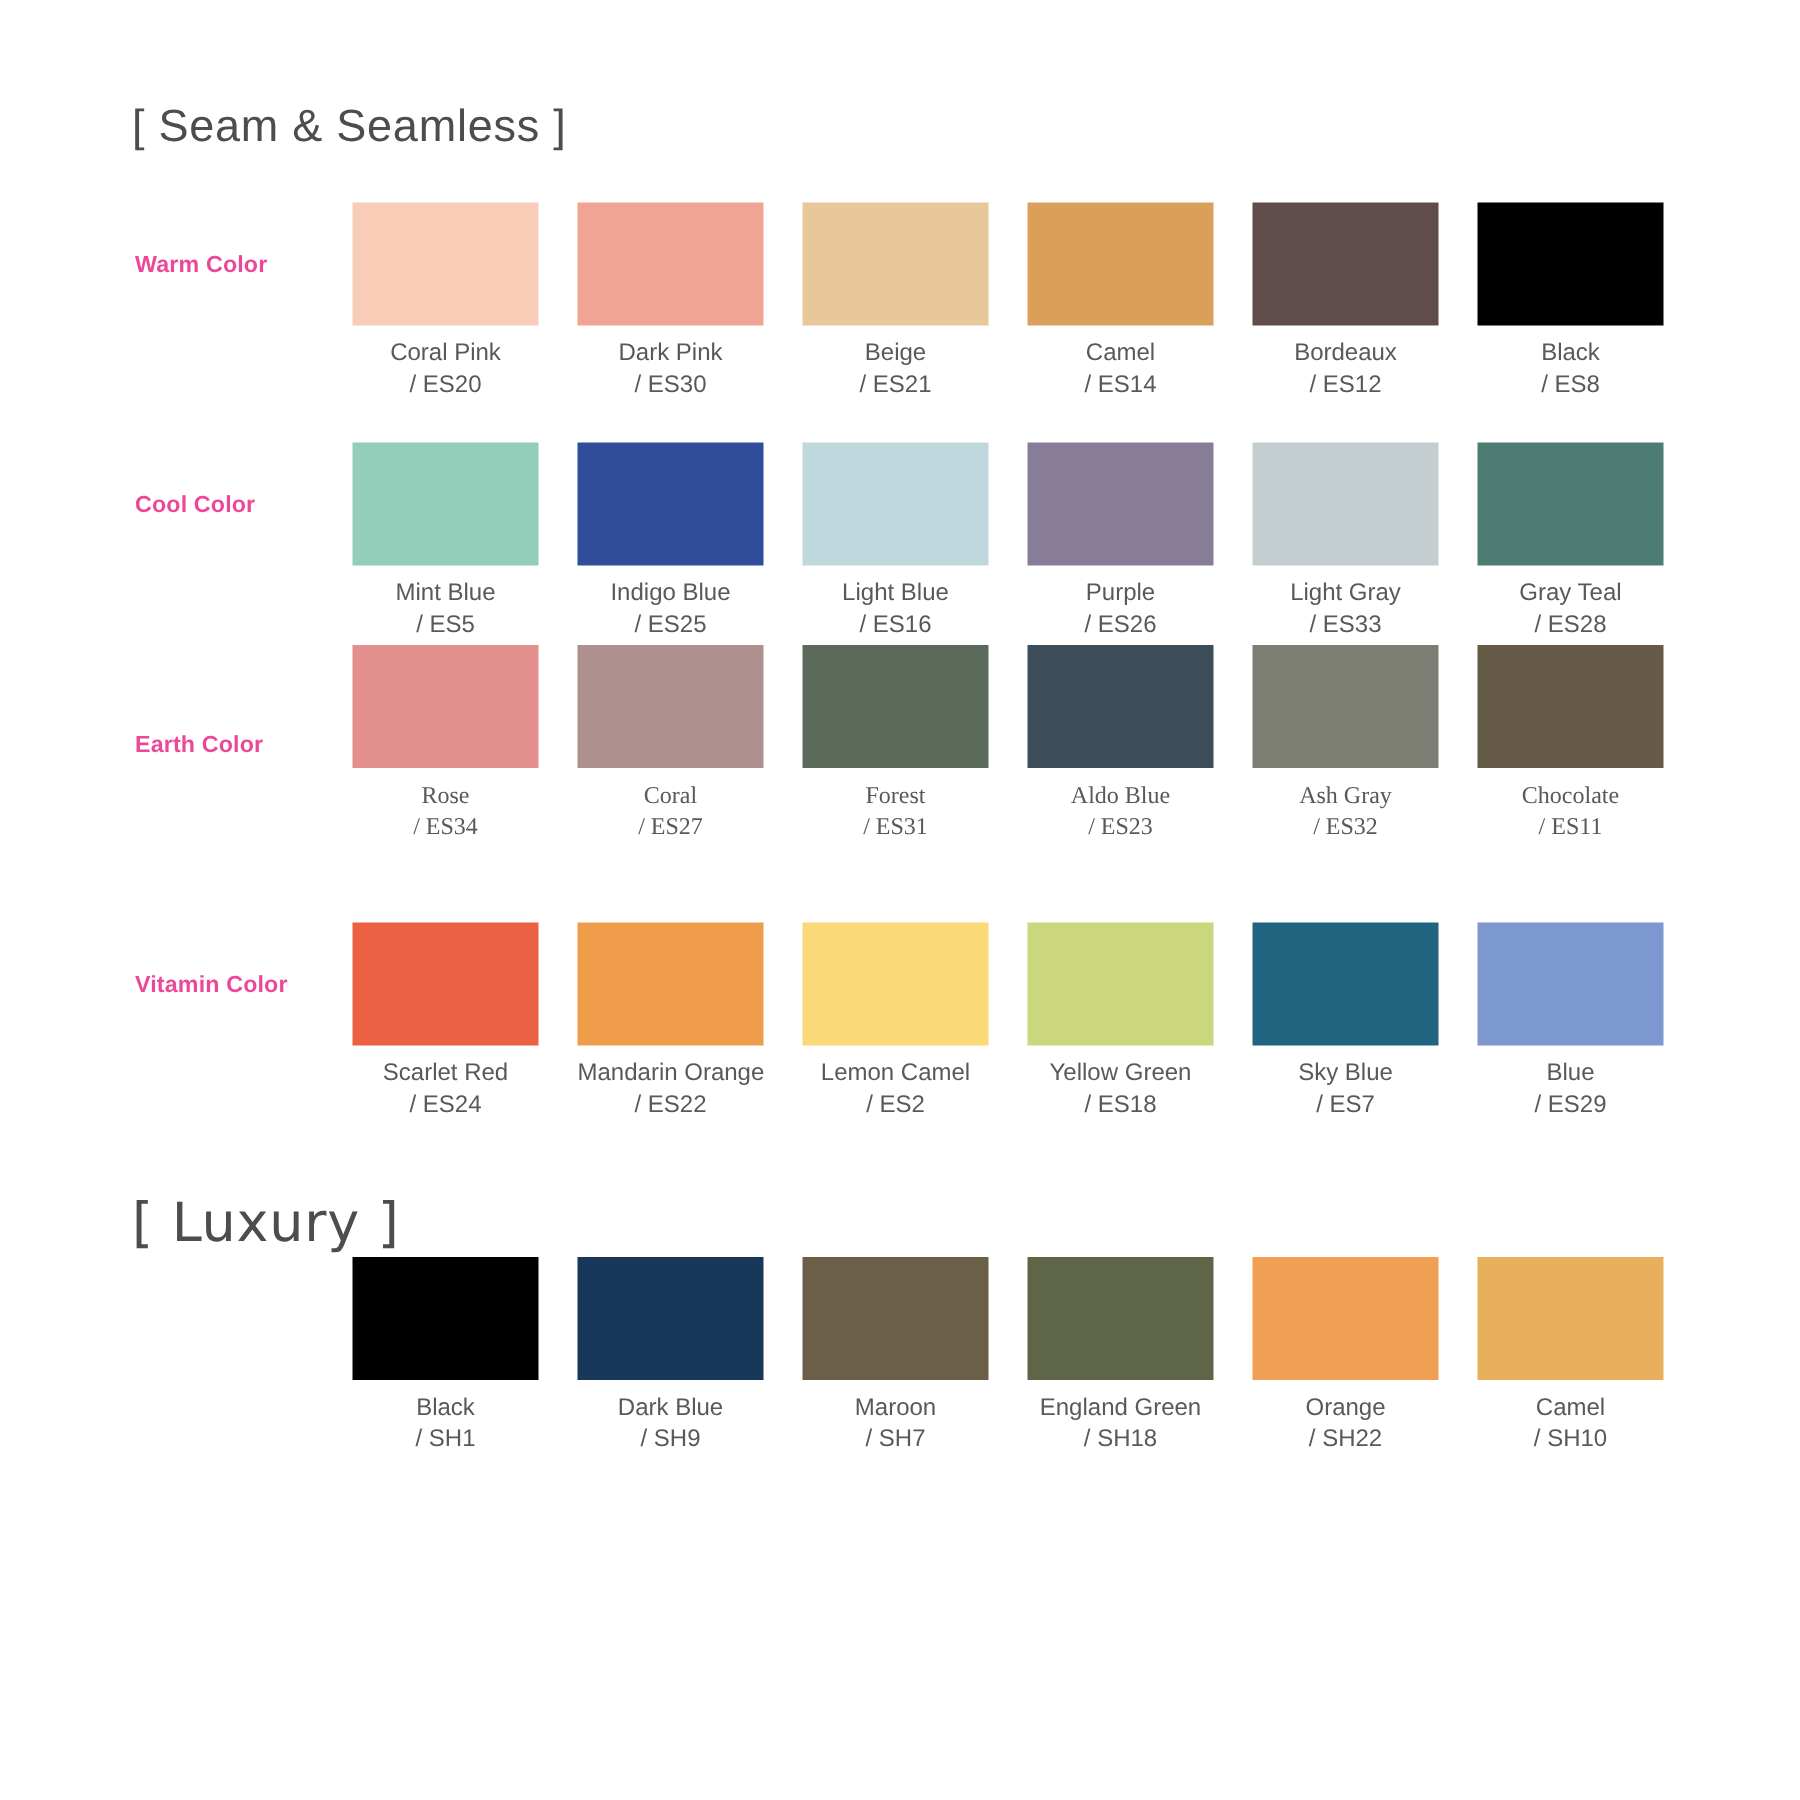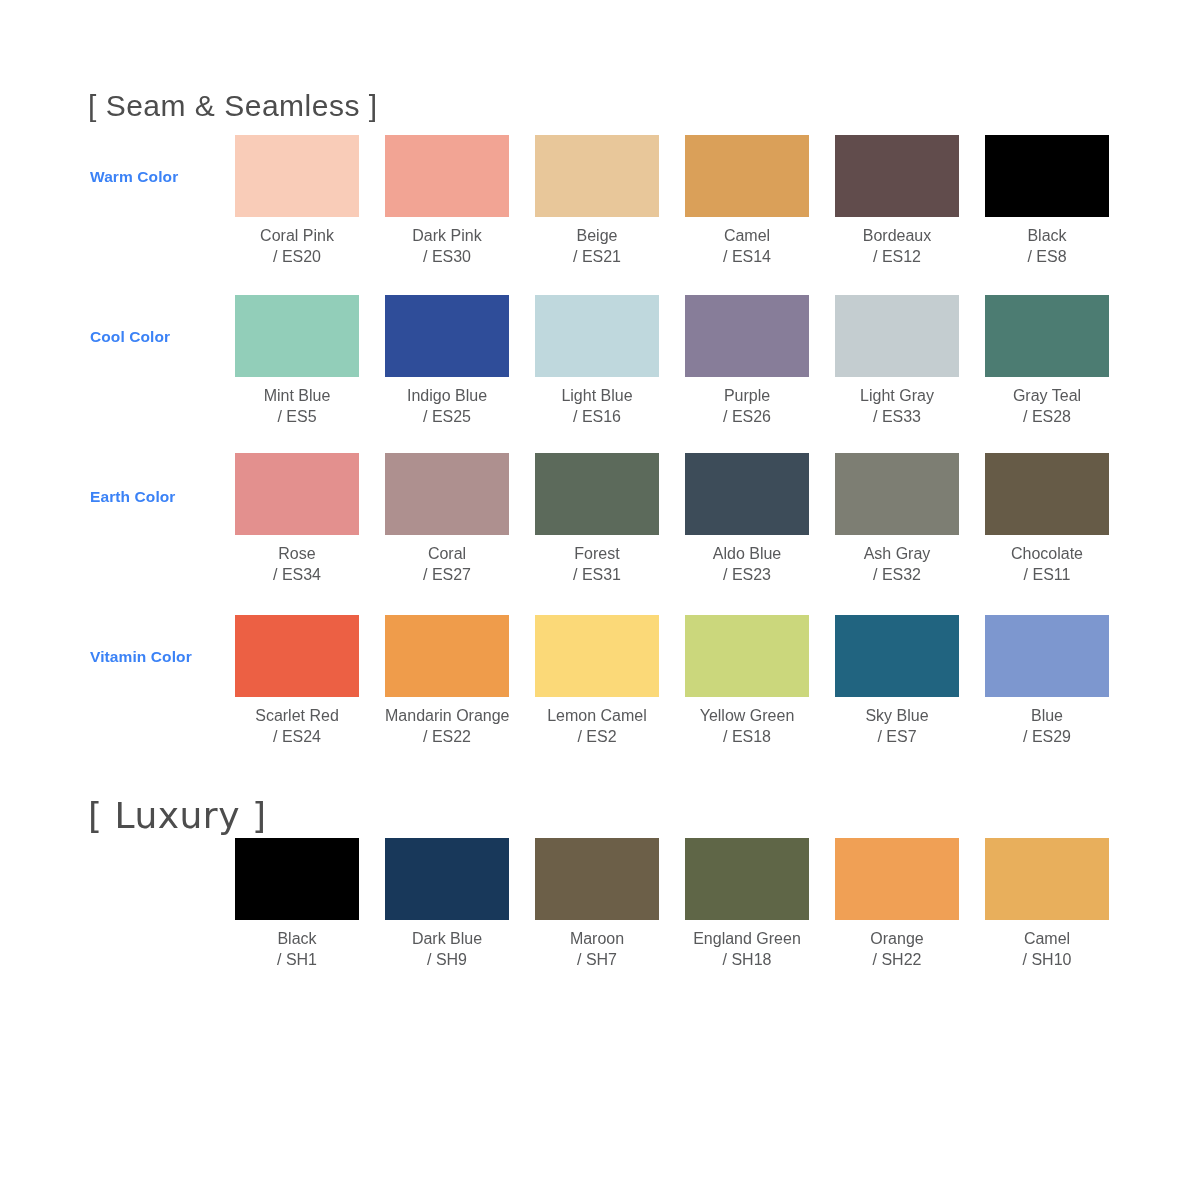--- a/index.html
+++ b/index.html
@@ -40,21 +40,21 @@
     font-family: "DejaVu Sans", sans-serif;
     font-size: 36px;
   }
 
   
   .row-label {
     position: absolute;
     left: 90px;
     font-size: 15.5px;
     font-weight: 700;
-    color: #3b82f6;
+    color: #ec4899;
     letter-spacing: 0.1px;
     white-space: nowrap;
   }
 
   
   .swatch-row {
     position: absolute;
     left: 235px;
     display: flex;
     gap: 26px;
@@ -81,21 +81,21 @@
   }
   .swatch-caption .code {
     display: block;
   }
 </style>
 </head>
 <body>
 
 <div class="page">
 
-  <div class="section-heading" style="top:89px;text-align:center;">[ Seam &amp; Seamless ]</div>
+  <div class="section-heading" style="top:68px;text-align:center;">[ Seam &amp; Seamless ]</div>
 
   <div class="row-label" style="top:168px;">Warm Color</div>
   <div class="row-label" style="top:328px;">Cool Color</div>
   <div class="row-label" style="top:488px;">Earth Color</div>
   <div class="row-label" style="top:648px;">Vitamin Color</div>
 
   <div class="swatch-row" style="top:135px;">
       <div class="swatch-cell">
         <div class="swatch-chip" style="background: rgb(249, 204, 184);"></div>
         <div class="swatch-caption"><span>Coral Pink</span><span class="code">/ ES20</span></div>
@@ -140,21 +140,21 @@
       </div>
       <div class="swatch-cell">
         <div class="swatch-chip" style="background: rgb(196, 205, 208);"></div>
         <div class="swatch-caption"><span>Light Gray</span><span class="code">/ ES33</span></div>
       </div>
       <div class="swatch-cell">
         <div class="swatch-chip" style="background: rgb(76, 124, 114);"></div>
         <div class="swatch-caption"><span>Gray Teal</span><span class="code">/ ES28</span></div>
       </div>
     </div>
-  <div class="swatch-row" style="top:453px;">
+  <div class="swatch-row" style="top:430px;font-family:Liberation Serif, serif;">
       <div class="swatch-cell">
         <div class="swatch-chip" style="background: rgb(227, 144, 142);"></div>
         <div class="swatch-caption"><span>Rose</span><span class="code">/ ES34</span></div>
       </div>
       <div class="swatch-cell">
         <div class="swatch-chip" style="background: rgb(174, 144, 143);"></div>
         <div class="swatch-caption"><span>Coral</span><span class="code">/ ES27</span></div>
       </div>
       <div class="swatch-cell">
         <div class="swatch-chip" style="background: rgb(92, 106, 91);"></div>

